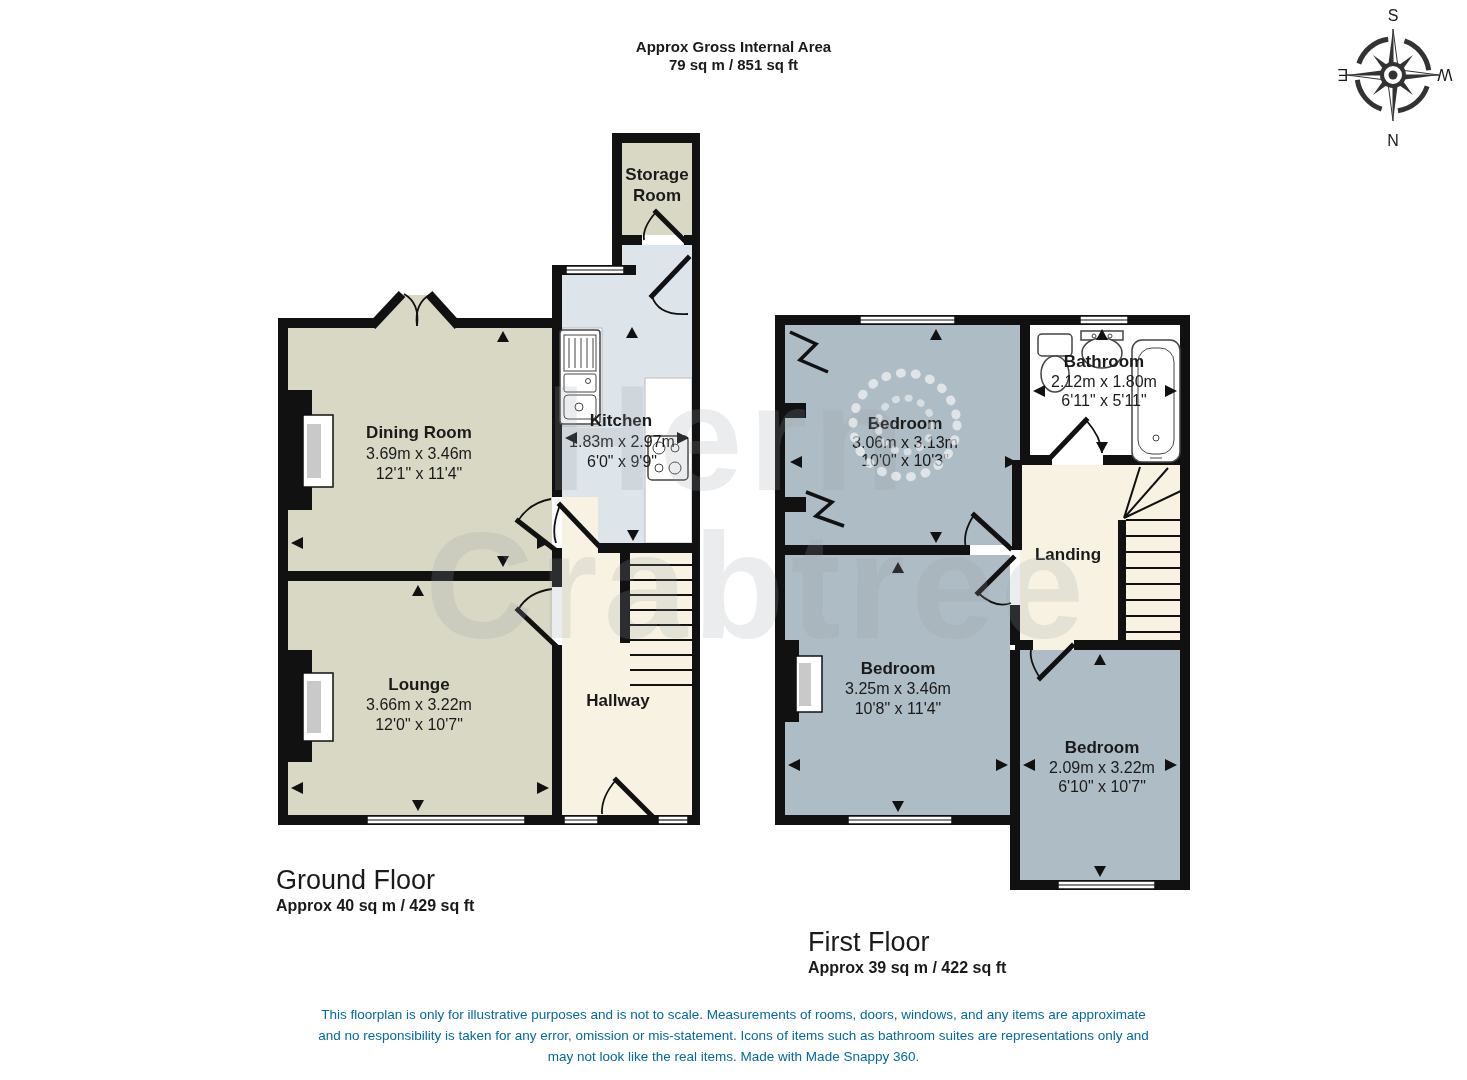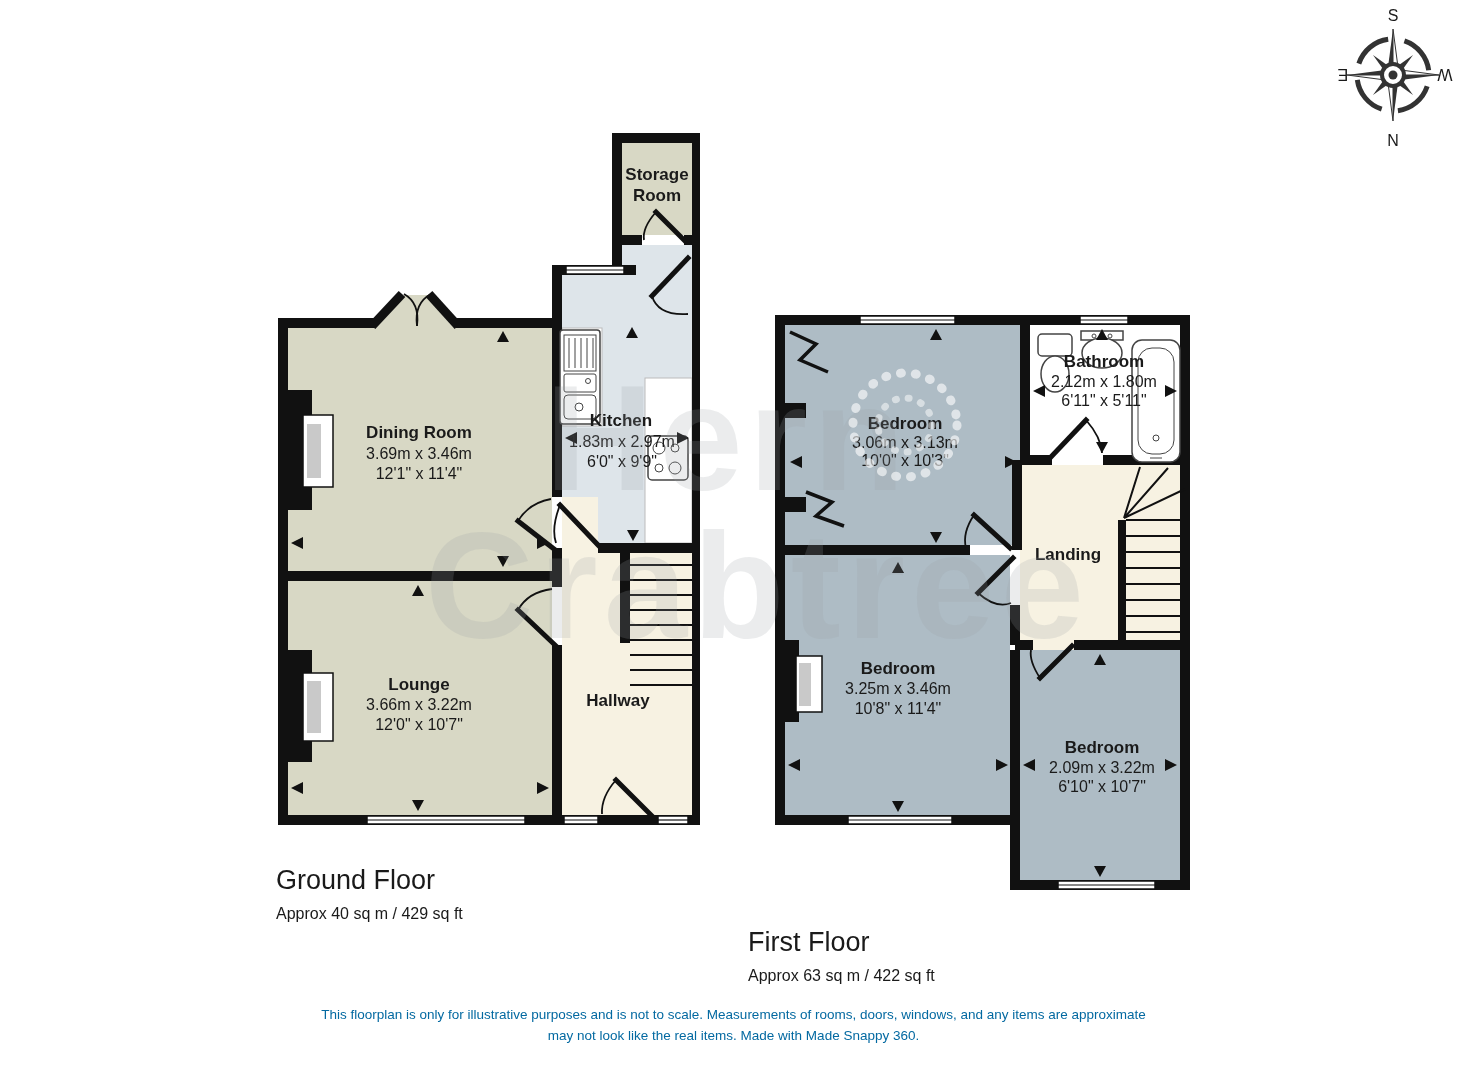--- a/index.html
+++ b/index.html
@@ -3,21 +3,21 @@
 <meta charset="utf-8">
 <style>
   html,body{margin:0;padding:0;background:#ffffff;}
   #canvas{position:relative;width:1467px;height:1080px;background:#fff;overflow:hidden;
           font-family:"Liberation Sans",sans-serif;color:#1a1a1a;}
   .abs{position:absolute;}
   #header{left:0;top:38px;width:100%;text-align:center;}
   #header .h1{font-size:15px;font-weight:bold;line-height:18px;}
   #header .h2{font-size:15px;font-weight:bold;line-height:18px;}
   .floor-title .t{font-size:27px;font-weight:normal;line-height:28px;}
-  .floor-title .a{font-size:16px;font-weight:normal;line-height:24px;margin-top:8px;}
+  .floor-title .a{font-size:16px;font-weight:bold;line-height:24px;}
   #disclaimer{left:0;top:1004px;width:100%;text-align:center;font-size:13.5px;line-height:21px;color:#0369a1;}
   svg text{font-family:"Liberation Sans",sans-serif;fill:#1a1a1a;}
   .rname{font-size:17px;font-weight:bold;}
   .rdim{font-size:16px;}
   .wall{fill:#111;}
   .win rect{fill:#fff;stroke:#111;stroke-width:1.5;}
   .win line{stroke:#111;stroke-width:1.2;}
   .leaf{stroke:#111;stroke-width:5;stroke-linecap:square;}
   .arc{stroke:#111;stroke-width:1.8;fill:none;}
   .fix{stroke:#444;stroke-width:1.5;fill:#fff;}
@@ -25,20 +25,24 @@
   .tread{stroke:#111;stroke-width:2;}
   .arrow{fill:#111;}
   #watermark{pointer-events:none;}
   #wm-text text{font-size:150px;font-weight:bold;letter-spacing:6px;fill:#99a0a6;fill-opacity:0.20;}
 </style>
 </head>
 <body>
 
 <div id="canvas">
 
+  <div id="header" class="abs">
+    <div class="h1">Approx Gross Internal Area</div>
+    <div class="h2">79 sq m / 851 sq ft</div>
+  </div>
 
   <svg class="abs" style="left:1335px;top:3px;" width="120" height="150" viewBox="0 0 120 150">
     <circle cx="58" cy="72" r="36" fill="none" stroke="#333" stroke-width="5" stroke-dasharray="40 16.5" stroke-dashoffset="45"></circle>
 
     <polygon points="78,52 64,62 58,72 68,66" fill="#333"></polygon>
     <polygon points="38,52 52,62 58,72 48,66" fill="#333"></polygon>
     <polygon points="78,92 64,82 58,72 68,78" fill="#333"></polygon>
     <polygon points="38,92 52,82 58,72 48,78" fill="#333"></polygon>
 
     <polygon points="58,26 52,72 58,72" fill="#333"></polygon>
@@ -333,23 +337,24 @@
       <text x="425" y="638">Crabtree</text>
     </g>
     <circle cx="905" cy="425" r="52" fill="none" stroke="rgba(255,255,255,0.6)" stroke-width="9" stroke-dasharray="1 14" stroke-linecap="round"></circle>
     <circle cx="905" cy="425" r="27" fill="none" stroke="rgba(255,255,255,0.5)" stroke-width="7" stroke-dasharray="1 12" stroke-linecap="round"></circle>
   </svg>
 
   <div class="abs floor-title" style="left:276px;top:866px;">
     <div class="t">Ground Floor</div>
     <div class="a">Approx 40 sq m / 429 sq ft</div>
   </div>
-  <div class="abs floor-title" style="left:748px;top:928px;">
+  <div class="abs floor-title" style="left:808px;top:928px;">
     <div class="t">First Floor</div>
-    <div class="a">Approx 63 sq m / 422 sq ft</div>
+    <div class="a">Approx 39 sq m / 422 sq ft</div>
   </div>
 
   <div id="disclaimer" class="abs">
     <div>This floorplan is only for illustrative purposes and is not to scale. Measurements of rooms, doors, windows, and any items are approximate</div>
+    <div>and no responsibility is taken for any error, omission or mis-statement. Icons of items such as bathroom suites are representations only and</div>
     <div>may not look like the real items. Made with Made Snappy 360.</div>
   </div>
 
 </div>
 
 </body></html>

